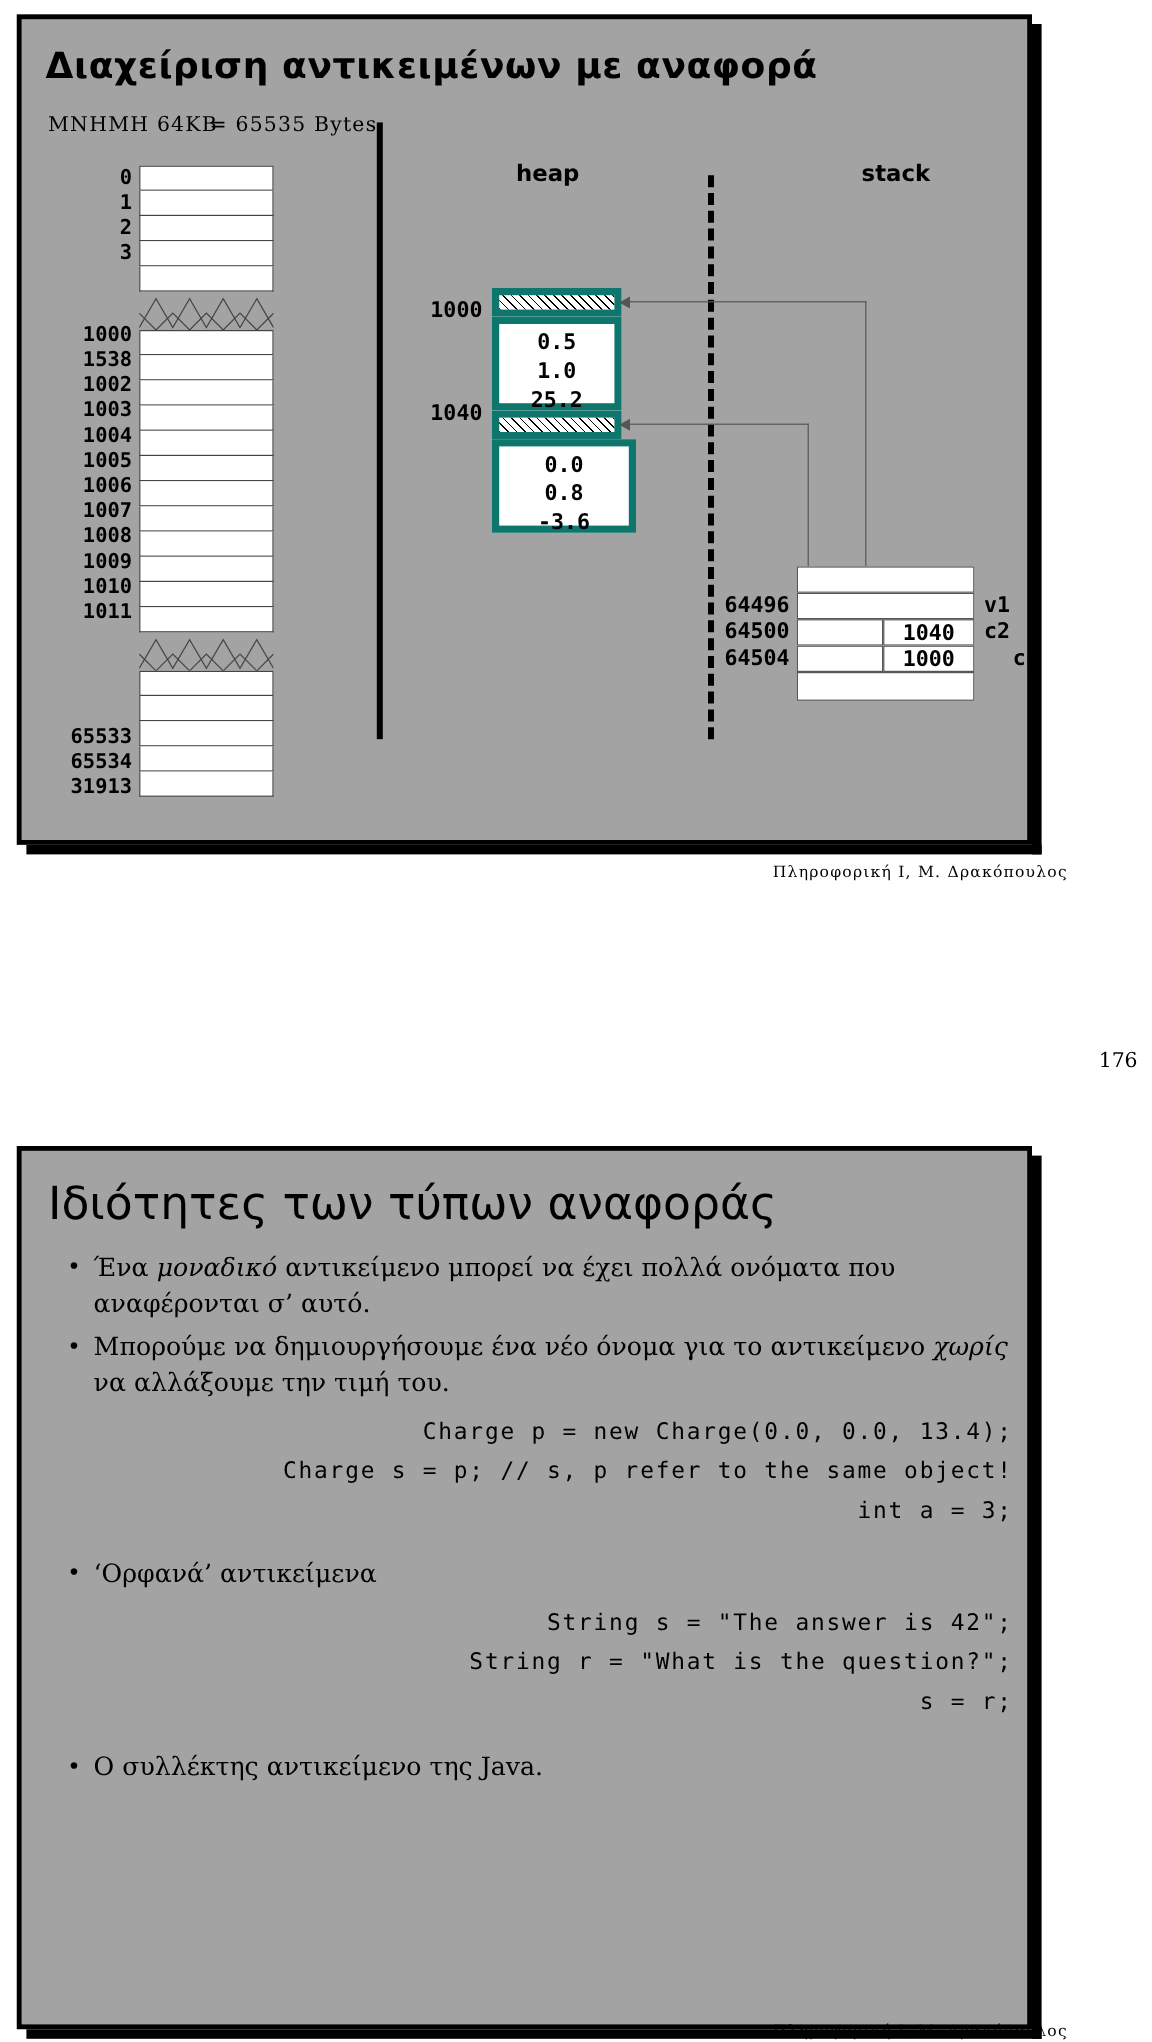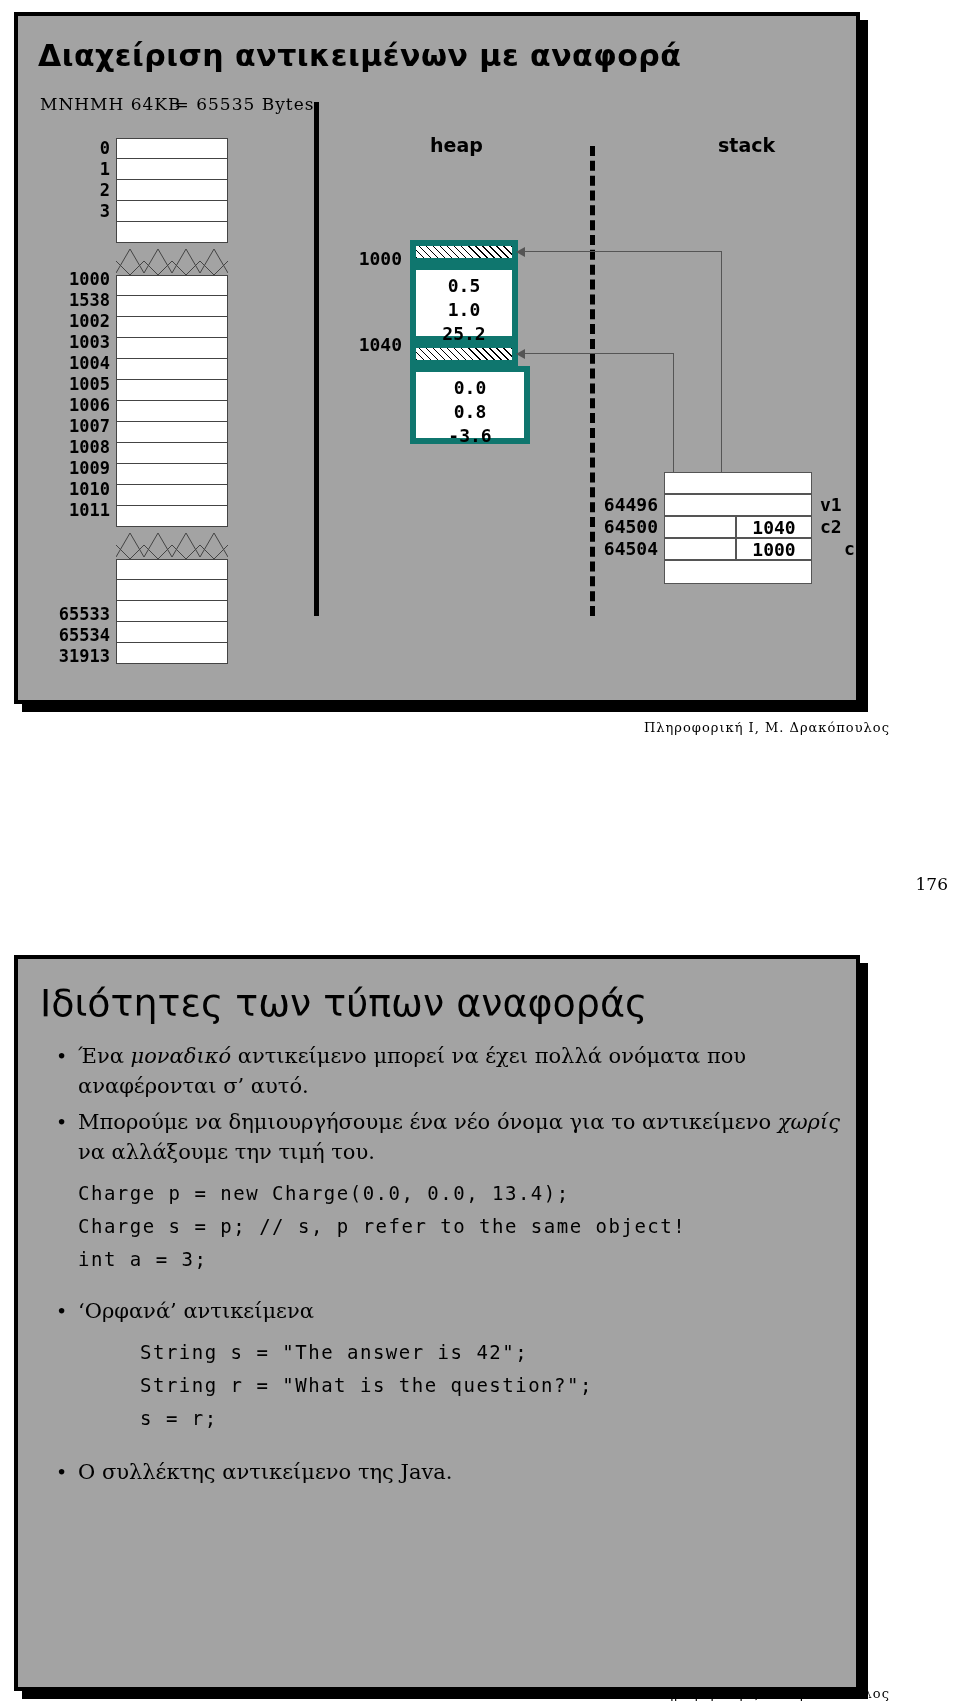--- a/index.html
+++ b/index.html
@@ -70,21 +70,21 @@
 
   .s2-title{position:absolute;left:22px;top:22px;font-size:38px;font-weight:normal;
             font-family:"DejaVu Sans",sans-serif;white-space:nowrap;}
 
   .bullets{position:absolute;left:26px;top:82px;width:800px;}
   .bullet{position:relative;padding-left:34px;margin-bottom:6px;font-size:21px;line-height:30px;}
   .bullet::before{content:"\2022";position:absolute;left:12px;top:0;font-size:19px;}
   .bullet i{font-style:italic;}
   .code{font-family:"DejaVu Sans Mono",monospace;font-size:19px;line-height:33px;
         letter-spacing:1.5px;white-space:pre;}
-  .codeblock{margin-left:34px;margin-top:10px;margin-bottom:6px;}
+  .codeblock{margin-left:34px;margin-top:10px;margin-bottom:6px;text-align:right;}
   .codeblock.indent2{margin-left:96px;}
 </style>
 </head>
 <body>
 
 <div class="slide-shadow" id="slide1-shadow"></div>
 <div class="slide-shadow" id="slide1-shadow-r"></div>
 <div class="slide" id="slide1">
 
   <div class="s1-title">Διαχείριση αντικειμένων με αναφορά</div>

